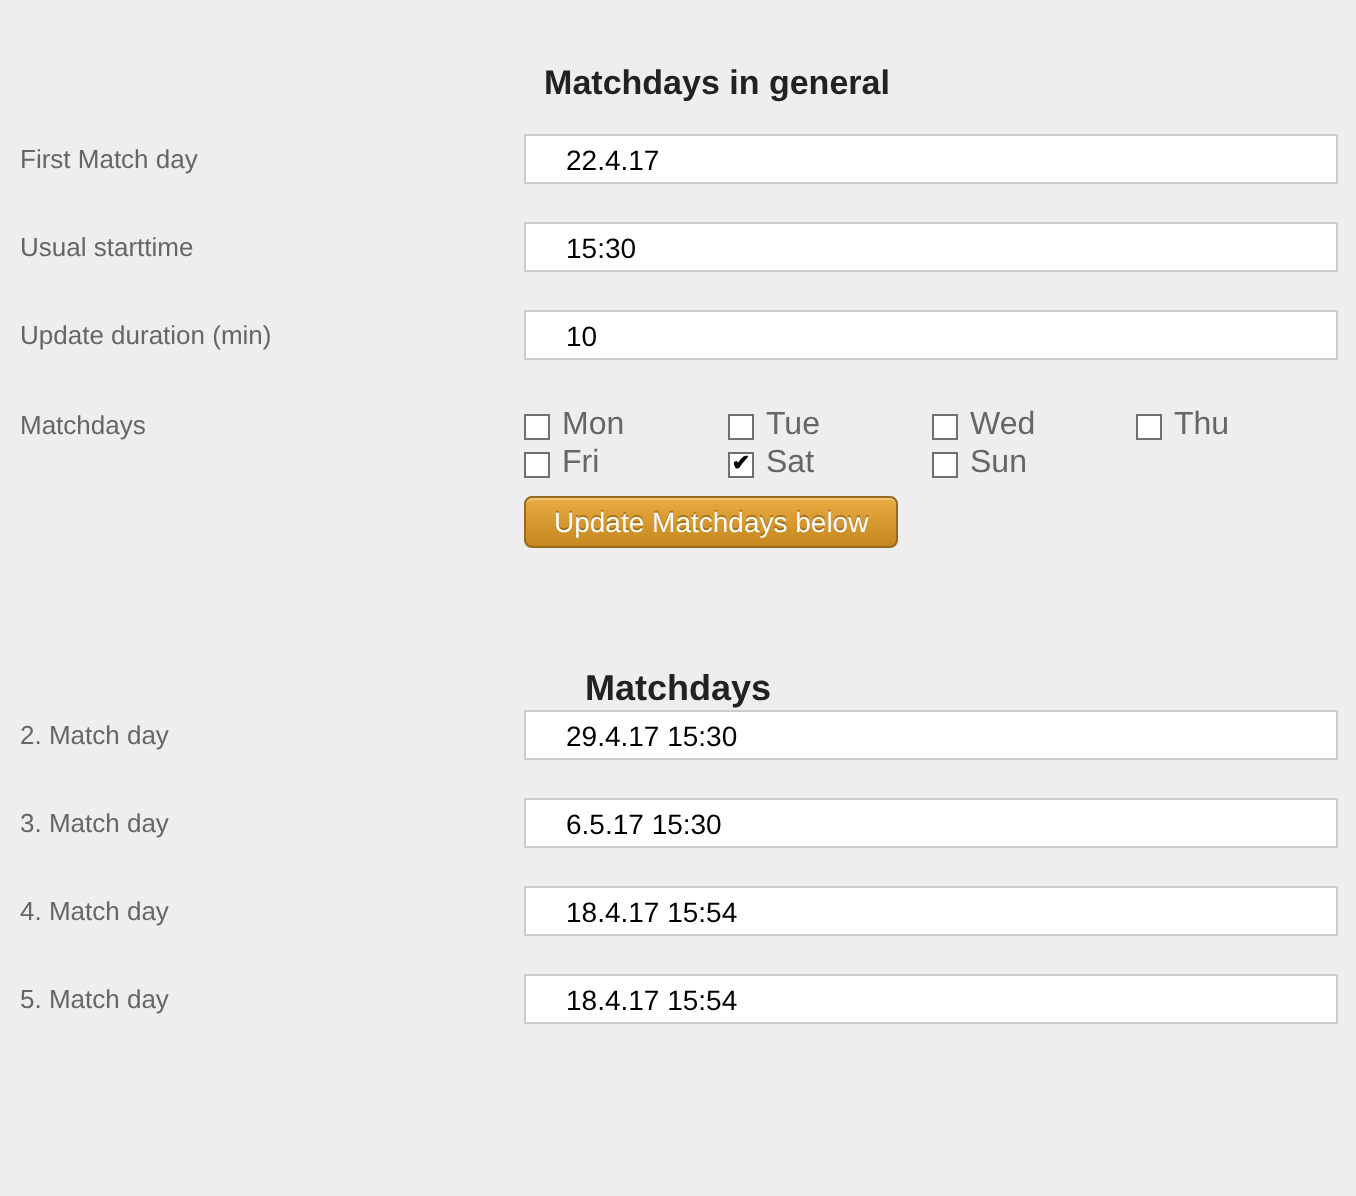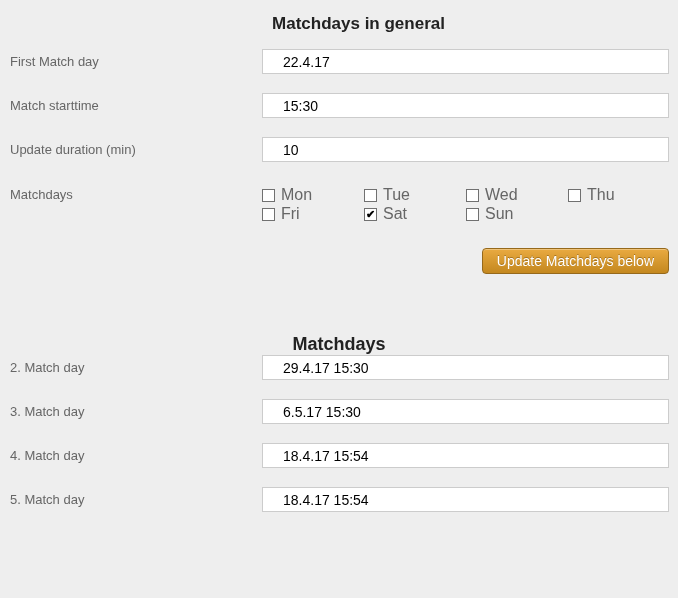--- a/index.html
+++ b/index.html
@@ -14,21 +14,21 @@
     overflow: hidden;
   }
   .section-title {
     margin: 0;
     text-align: center;
     font-weight: bold;
     color: #222222;
   }
   #title-general {
     font-size: 17px;
-    padding-top: 14px;
+    padding-top: 32px;
     line-height: 20px;
     margin-left: 39px;
   }
   #title-matchdays {
     font-size: 18px;
     line-height: 21px;
     margin-top: 60px;
   }
   .form-row {
     display: flex;
@@ -99,23 +99,23 @@
     justify-content: center;
   }
   .checkbox.checked::after {
     content: "✔";
     color: #000000;
     font-size: 11px;
     font-weight: bold;
     line-height: 1;
   }
   .button-row {
-    margin: 27px 9px 0 262px;
-    display: flex;
-    justify-content: flex-end;
+    margin: 9px 9px 0 262px;
+    display: flex;
+    justify-content: flex-start;
   }
   .update-button {
     height: 26px;
     padding: 0 14px;
     font-family: inherit;
     font-size: 14px;
     color: #ffffff;
     text-shadow: 0 -1px 0 rgba(80, 50, 0, 0.4);
     background: linear-gradient(to bottom, #e9aa41, #c4881f);
     border: 1px solid #96691b;
@@ -132,21 +132,21 @@
   <h1 class="section-title" id="title-general">Matchdays in general</h1>
 
   <div class="form-row first-of-group">
     <span class="form-label">First Match day</span>
     <span class="form-field">
       <input class="text-input" type="text" value="22.4.17" style="">
     </span>
   </div>
 
   <div class="form-row">
-    <span class="form-label">Match starttime</span>
+    <span class="form-label">Usual starttime</span>
     <span class="form-field">
       <input class="text-input" type="text" value="15:30" style="">
     </span>
   </div>
 
   <div class="form-row">
     <span class="form-label">Update duration (min)</span>
     <span class="form-field">
       <input class="text-input" type="text" value="10" style="">
     </span>

